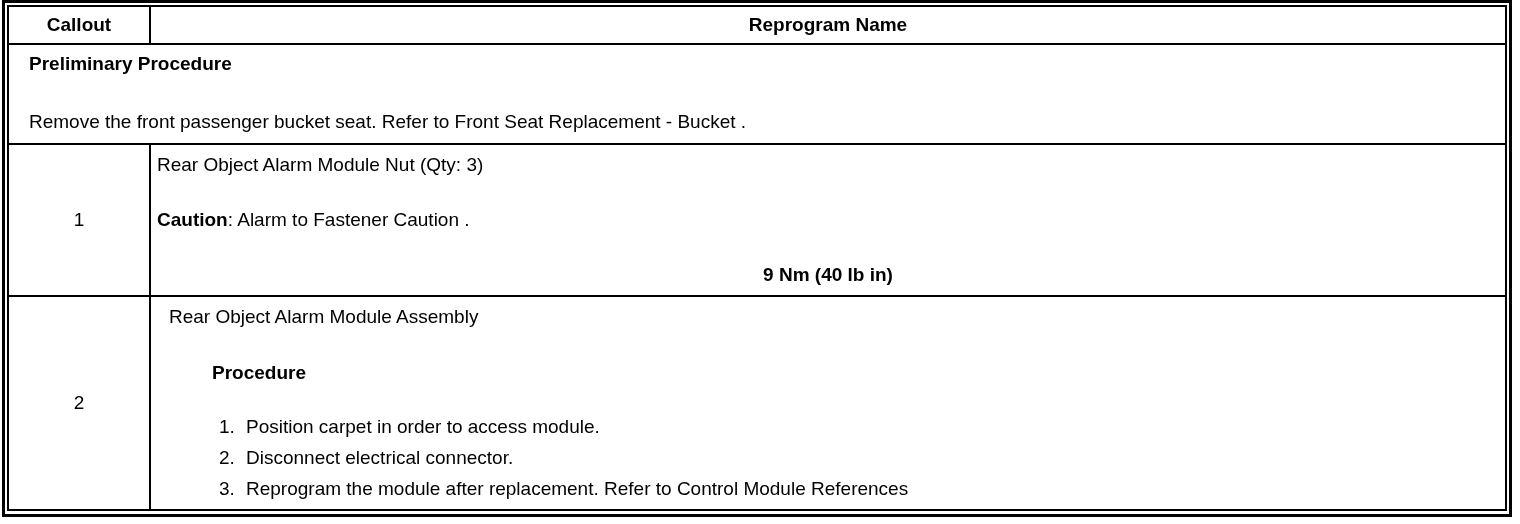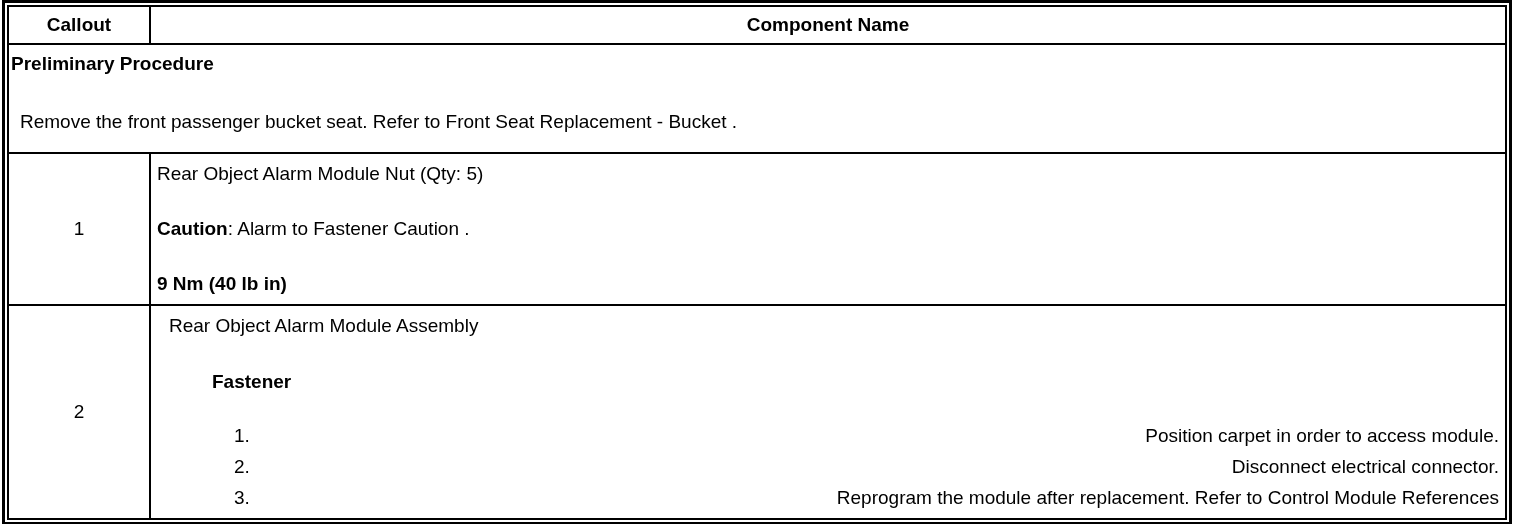--- a/index.html
+++ b/index.html
@@ -49,93 +49,93 @@
     text-align: center;
     vertical-align: middle;
     font-weight: normal;
   }
   td.content-cell {
     vertical-align: top;
     padding: 9px 6px 9px 6px;
   }
   td.prelim-cell {
     vertical-align: top;
-    padding: 8px 6px 10px 2px;
+    padding: 8px 6px 10px 20px;
   }
   .prelim-title {
     font-weight: bold;
     margin: 0 0 36px 0;
   }
   .prelim-body {
-    margin: 9px;
+    margin: 0;
   }
   .para {
     margin: 0 0 33px 0;
   }
   .para:last-child {
     margin-bottom: 0;
   }
   .bold-label, .torque-spec {
     font-weight: bold;
+    text-align: center;
   }
   .component-title {
     margin: 0 0 34px 12px;
   }
   .procedure-heading {
     font-weight: bold;
     margin: 0 0 32px 55px;
   }
   ol.steps {
     margin: 0;
     padding: 0 0 0 82px;
   }
   ol.steps li {
-    margin: 0 0 9px 16px;
+    margin: 0 0 9px 1px;
     padding-left: 6px;
-    text-align: right;
   }
   ol.steps li:last-child {
     margin-bottom: 0;
   }
 </style>
 </head>
 <body>
 
 <div class="table-wrapper">
   <table class="component-table">
     <colgroup>
       <col class="callout-col">
       <col>
     </colgroup>
     <thead>
       <tr>
         <th>Callout</th>
-        <th>Component Name</th>
+        <th>Reprogram Name</th>
       </tr>
     </thead>
     <tbody>
       <tr>
         <td colspan="2" class="prelim-cell">
           <p class="prelim-title">Preliminary Procedure</p>
           <p class="prelim-body">Remove the front passenger bucket seat. Refer to Front Seat Replacement - Bucket .</p>
         </td>
       </tr>
       <tr>
         <td class="callout-cell">1</td>
         <td class="content-cell">
-          <p class="para">Rear Object Alarm Module Nut (Qty: 5)</p>
+          <p class="para">Rear Object Alarm Module Nut (Qty: 3)</p>
           <p class="para"><span class="bold-label">Caution</span><span>: Alarm to Fastener Caution .</span></p>
           <p class="para torque-spec">9 Nm (40 lb in)</p>
         </td>
       </tr>
       <tr>
         <td class="callout-cell">2</td>
         <td class="content-cell">
           <p class="component-title">Rear Object Alarm Module Assembly</p>
-          <p class="procedure-heading">Fastener</p>
+          <p class="procedure-heading">Procedure</p>
           <ol class="steps">
             <li>Position carpet in order to access module.</li>
             <li>Disconnect electrical connector.</li>
             <li>Reprogram the module after replacement. Refer to Control Module References</li>
           </ol>
         </td>
       </tr>
     </tbody>
   </table>
 </div>

